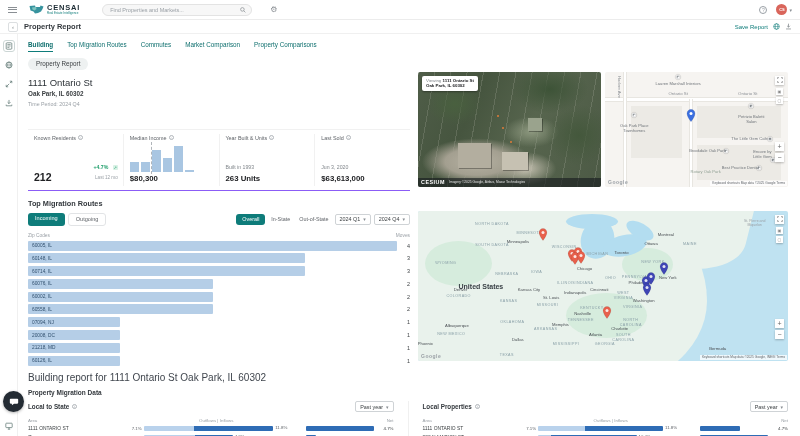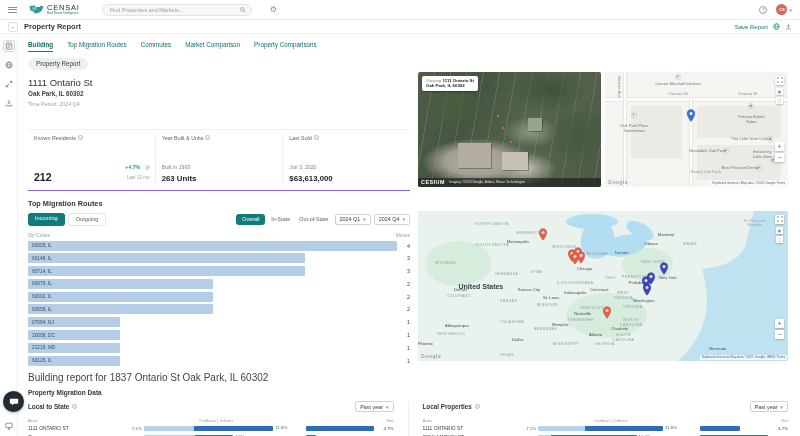--- a/index.html
+++ b/index.html
@@ -5,21 +5,21 @@
   html,body{margin:0;padding:0;background:#fff;}
   *{box-sizing:border-box;}
   .app{width:800px;height:436px;position:relative;font-family:"Liberation Sans",sans-serif;background:#fff;overflow:hidden;color:#3c4043;}
   
   .topbar{height:20px;display:flex;align-items:center;padding:0 8px;border-bottom:1px solid #ececec;gap:8px;}
   .hamburger{width:9px;display:flex;flex-direction:column;gap:1.5px;cursor:pointer;}
   .hamburger span{height:1px;background:#8a8f94;}
   .logo{display:flex;align-items:center;gap:3px;margin-left:4px;}
   .logo svg{width:15px;height:11px;}
   .brand-text{display:flex;flex-direction:column;line-height:1;}
-  .brand-name{font-size:7.5px;font-weight:normal;letter-spacing:.8px;color:#1c2b33;}
+  .brand-name{font-size:7.5px;font-weight:bold;letter-spacing:.8px;color:#1c2b33;}
   .brand-tag{font-size:3px;color:#0e7c7a;margin-top:1px;}
   .search{margin-left:14px;width:150px;height:12px;border:1px solid #e3e3e3;background:#f7f7f7;border-radius:6px;display:flex;align-items:center;padding:0 5px;}
   .search input{border:none;background:transparent;outline:none;flex:1;font-size:5.5px;color:#555;font-family:"Liberation Sans",sans-serif;}
   .search input::placeholder{color:#9aa0a6;}
   .icon-gear{font-size:8px;color:#8a8f94;margin-left:10px;}
   .icon-gear::after{content:"\2699";}
   .tb-right{margin-left:auto;display:flex;gap:9px;align-items:center;}
   .help{width:8px;height:8px;border:1px solid #9aa0a6;border-radius:50%;display:flex;align-items:center;justify-content:center;font-size:5px;color:#9aa0a6;}
   .help::after{content:"?";}
   .avatar-wrap{display:flex;align-items:center;gap:2px;}
@@ -292,20 +292,36 @@
               <div class="stat-label">
                   <span>Known Residents</span>
                   <span class="info"></span>
                 </div>
               <div class="stat-big">212</div>
               <div class="delta">
                 <span class="delta-val">+4.7%</span>
                 <span class="delta-ic"></span>
                 <div class="delta-note">Last 12 mo</div>
               </div>
+            </div>
+            <div class="stat">
+              <div class="stat-label">
+                  <span>Median Income</span>
+                  <span class="info"></span>
+                </div>
+              <div class="hist" id="histogram">
+                  <div class="hist-bar" style="height: 10px;"></div>
+                  <div class="hist-bar" style="height: 10px;"></div>
+                  <div class="hist-bar" style="height: 22px;"></div>
+                  <div class="hist-bar" style="height: 14px;"></div>
+                  <div class="hist-bar" style="height: 26px;"></div>
+                  <div class="hist-bar" style="height: 2px;"></div>
+                  <div class="hist-marker" style="left: 21px;"></div>
+                </div>
+              <div class="stat-value">$80,300</div>
             </div>
             <div class="stat">
               <div class="stat-label">
                   <span>Year Built &amp; Units</span>
                   <span class="info"></span>
                 </div>
               <div class="stat-sub">Built in 1993</div>
               <div class="stat-value">263 Units</div>
             </div>
             <div class="stat">
@@ -640,21 +656,21 @@
             <div class="map-ctl zoom-in" style="top:108px;">+</div>
             <div class="map-ctl zoom-out" style="top:119px;">−</div>
             <div class="gwm">Google</div>
             <div class="map-attr">Keyboard shortcuts   Map data ©2025 Google, INEGI   Terms</div>
           </div>
         </div>
       </div>
 
       
       <div class="bottom">
-        <div class="br-heading">Building report for 1837 Ontario St Oak Park, IL 60302</div>
+        <div class="br-heading">Building report for 1111 Ontario St Oak Park, IL 60302</div>
         <div class="pm-sub">Property Migration Data</div>
         <div class="panels" id="panels">
             <div class="panel">
               <div class="panel-head">
                 <span class="panel-title">
                   <span>Local to State</span>
                   <span class="info"></span>
                 </span>
                 <span class="select">
                   <span>Past year</span>

